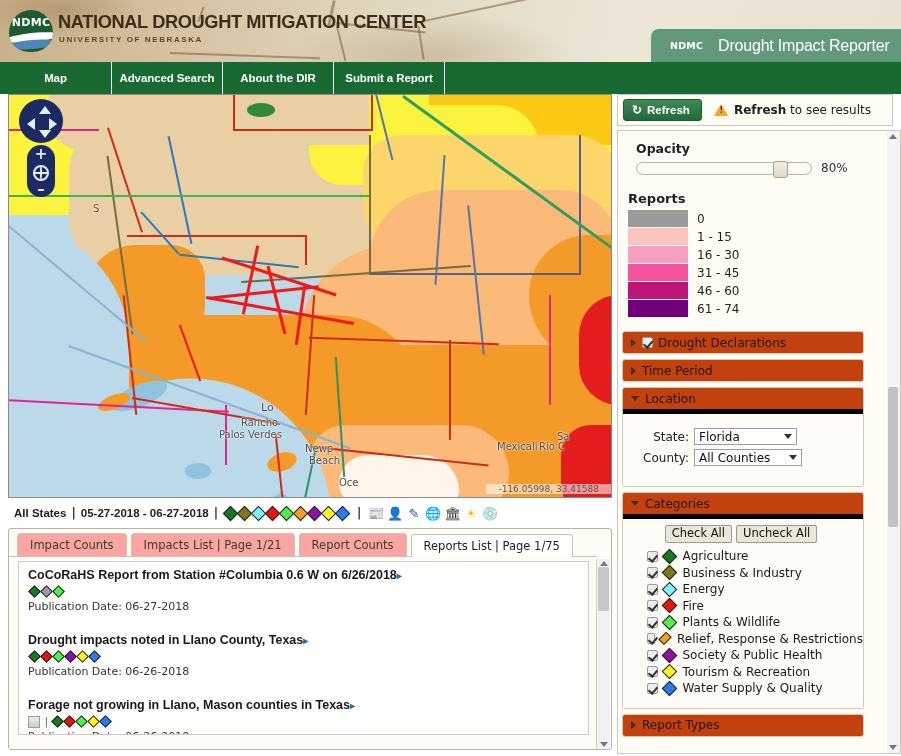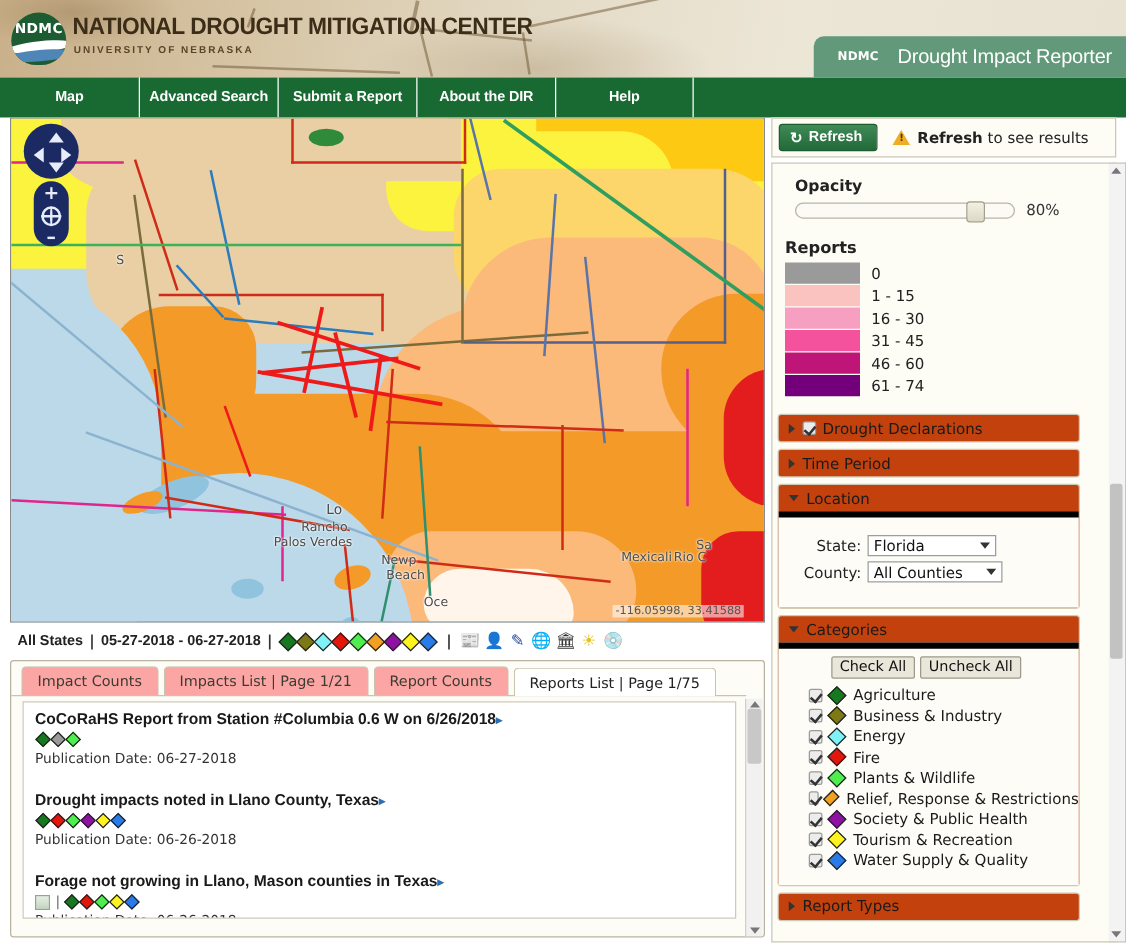--- a/index.html
+++ b/index.html
@@ -134,23 +134,23 @@
     content: ""; position: absolute; left: -2px; top: 5px; width: 16px; height: 2px;
     background: #e6ecfa;
   }
 
   .map-city {
     position: absolute; color: #4a4a4a; font-size: 10px;
     font-family: "DejaVu Sans", sans-serif; text-shadow: 0 0 2px #fff, 0 0 2px #fff;
     white-space: nowrap; z-index: 20;
   }
   .map-coords {
-    position: absolute; right: 16px; bottom: 3px;
+    position: absolute; right: 0; bottom: 3px;
     color: #555; font-size: 9px; z-index: 25;
-    background: rgba(255,255,255,0.55); padding: 0 2px;
+    background: rgba(255,255,255,0.55); padding: 0 12px;
   }
 
   
   .statusbar {
     position: absolute; left: 8px; top: 501px; width: 604px; height: 24px;
     background: #ffffff; display: flex; align-items: center;
   }
   .status-text {
     font-size: 11.5px; font-weight: bold; color: #222;
     font-family: "Liberation Sans", sans-serif; margin-left: 6px; white-space: nowrap;
@@ -336,23 +336,22 @@
 
     <div class="dir-tab">
       <span class="ndmc-sm">NDMC</span>
       <span class="dir-title">Drought Impact Reporter</span>
     </div>
   </div>
 
   <div class="navbar">
     <div class="navitem n0">Map</div>
     <div class="navitem n1">Advanced Search</div>
+    <div class="navitem n3">About the DIR</div>
     <div class="navitem n2">Submit a Report</div>
-    <div class="navitem n3">About the DIR</div>
-    <div class="navitem n4">Help</div>
     <div class="nav-rest"></div>
   </div>
 
   <div class="map-wrap">
     <div class="map-canvas">
 
       <div class="blob" style="inset:0;background:#bcd9ea;"></div>
 
       <div class="blob" style="left:0px;top:-10px;width:620px;height:130px;background:#fcf33f;"></div>
       <div class="blob" style="left:420px;top:-10px;width:200px;height:60px;background:#fdc913;"></div>

